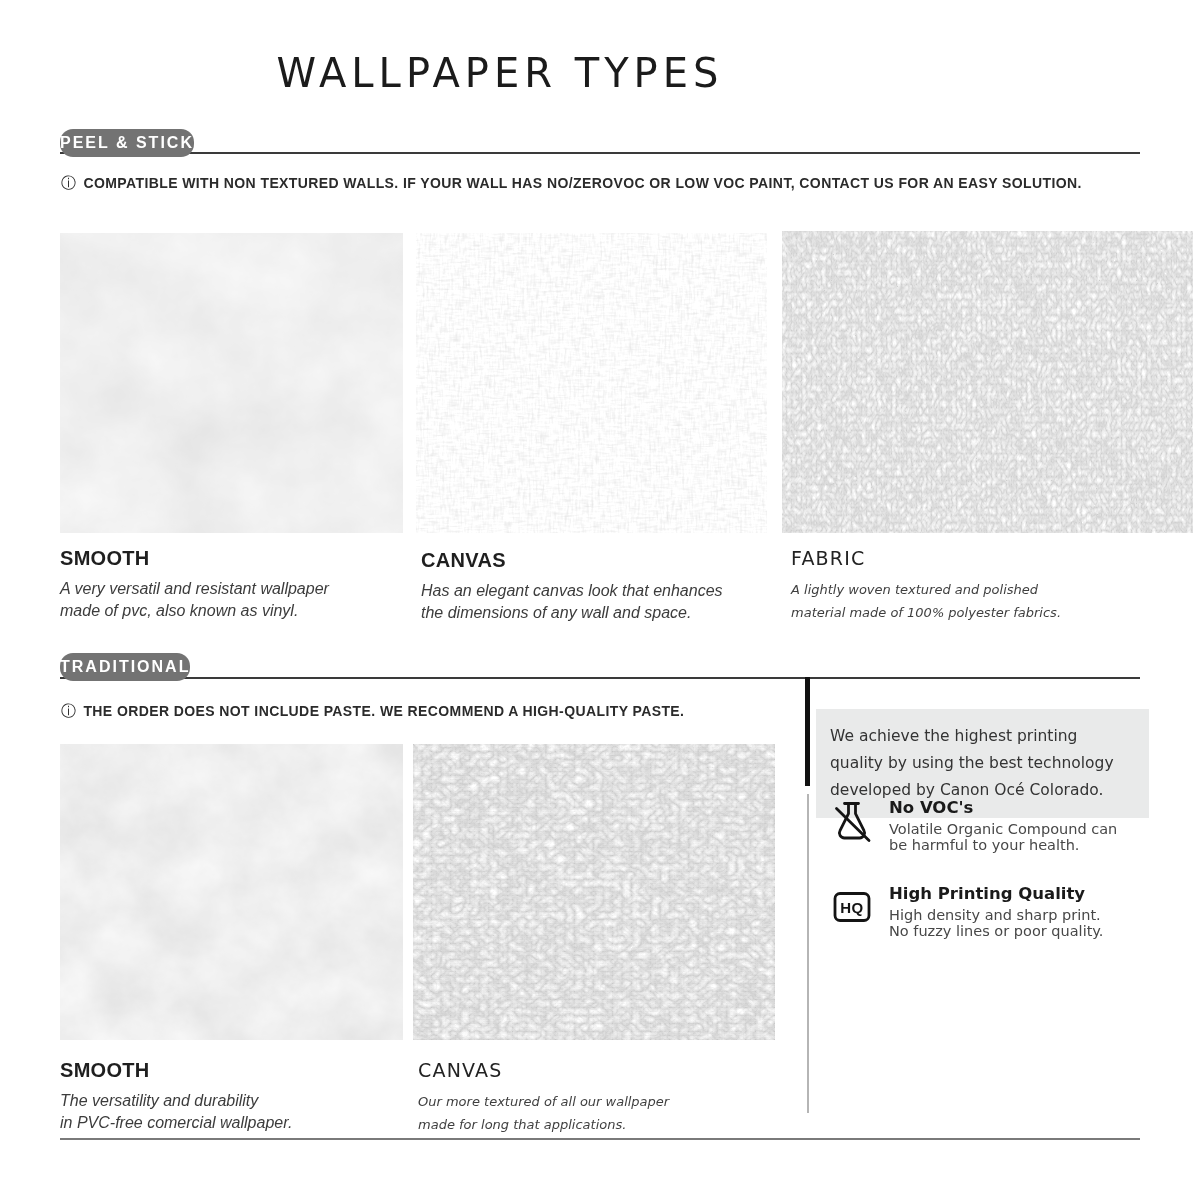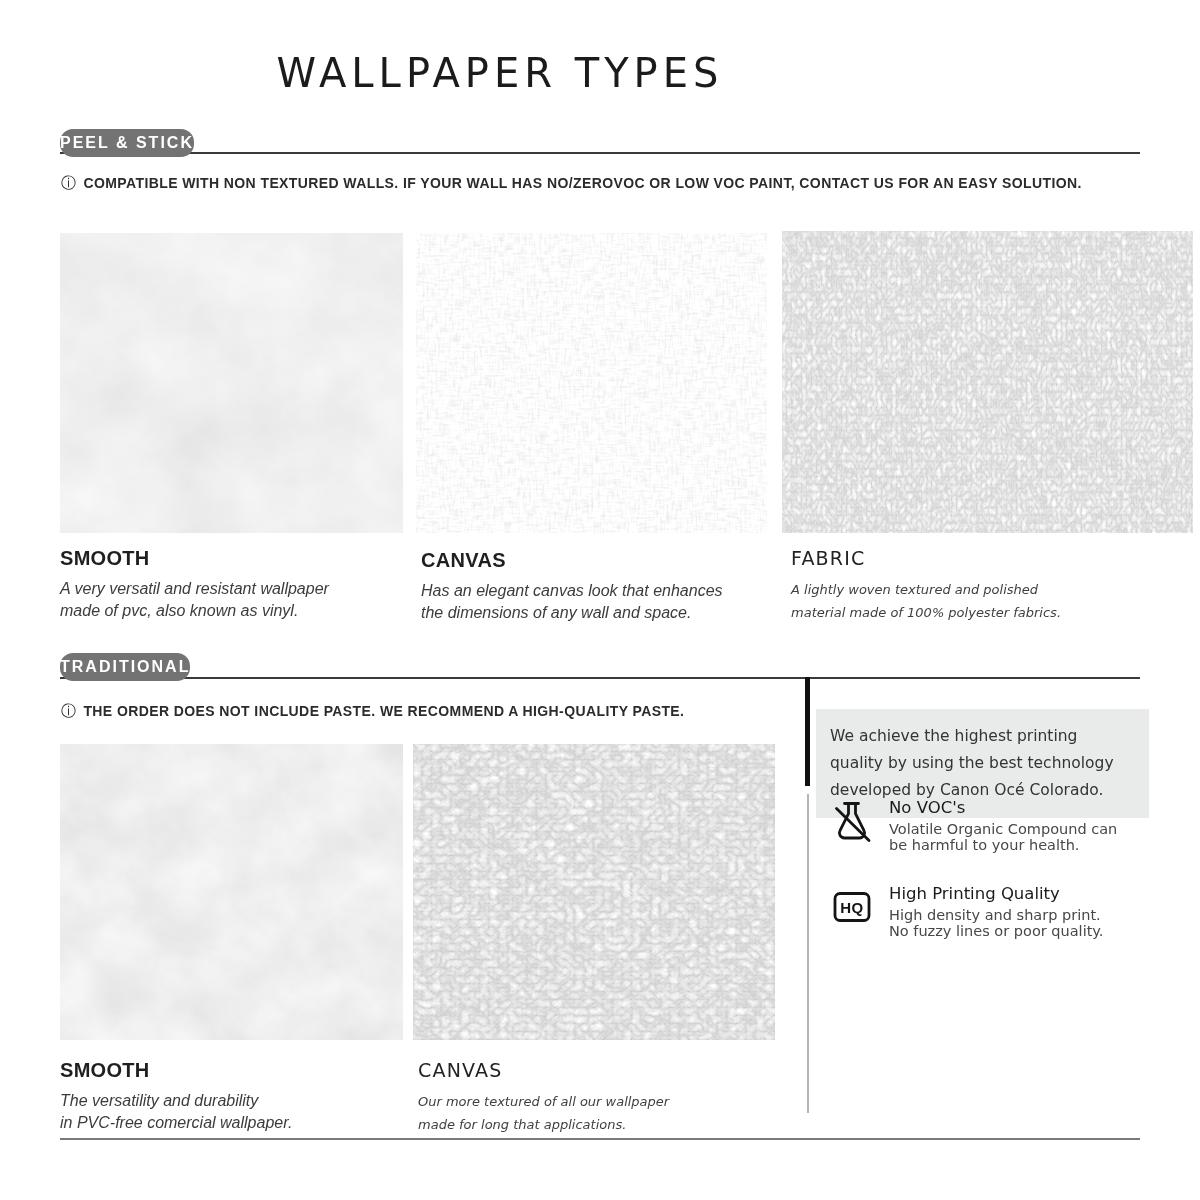--- a/index.html
+++ b/index.html
@@ -37,21 +37,21 @@
 
   .feat-line{left:807px;top:794px;width:2px;height:319px;background:#b5b5b5;}
   .feature{position:absolute;left:828px;width:330px;display:flex;gap:13px;align-items:flex-start;}
   .f-icon{width:48px;height:48px;flex:0 0 48px;}
   .f-icon svg{display:block;width:48px;height:48px;}
   .f-icon path,.f-icon rect,.f-icon circle{fill:none;stroke:#141414;stroke-width:2.8;
         stroke-linecap:round;stroke-linejoin:round;}
   .f-icon .fill{fill:#141414;stroke:none;}
   .hq-t{font-family:"Liberation Sans",sans-serif;font-weight:700;font-size:15px;
         fill:#141414;stroke:none;letter-spacing:.5px;}
-  .f-title{font-family:"DejaVu Sans",sans-serif;font-size:16.5px;font-weight:400;
+  .f-title{font-family:"DejaVu Sans",sans-serif;font-size:16.5px;font-weight:700;
            color:#1a1a1a;line-height:21px;}
   .f-desc{margin-top:3px;font-family:"DejaVu Sans",sans-serif;font-size:14.5px;
           line-height:16px;color:#484848;white-space:pre-line;}
 
   .bottom-line{left:60px;top:1138px;width:1080px;height:2px;background:#7a7a7a;}
 </style>
 </head>
 <body>
 
 <div class="page">

